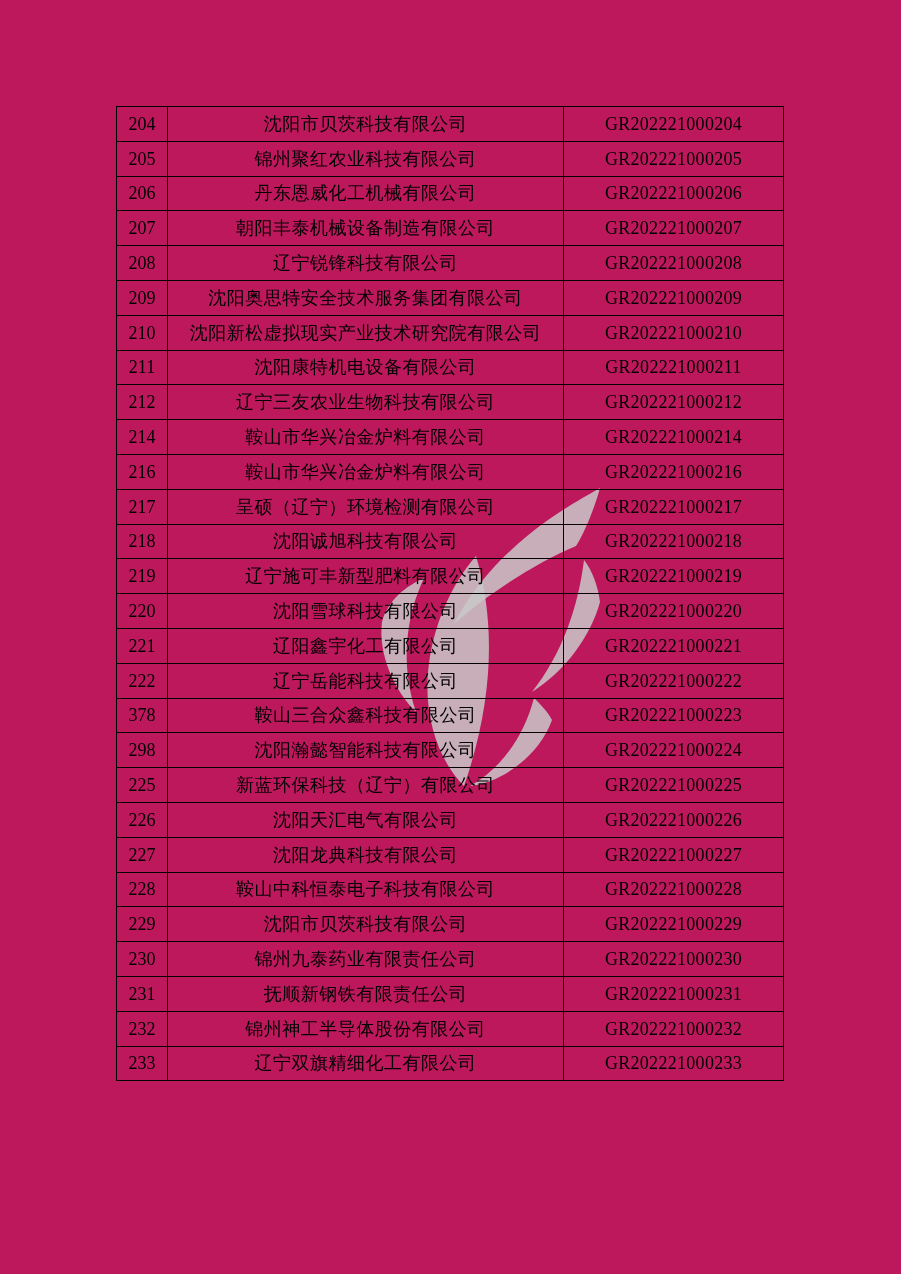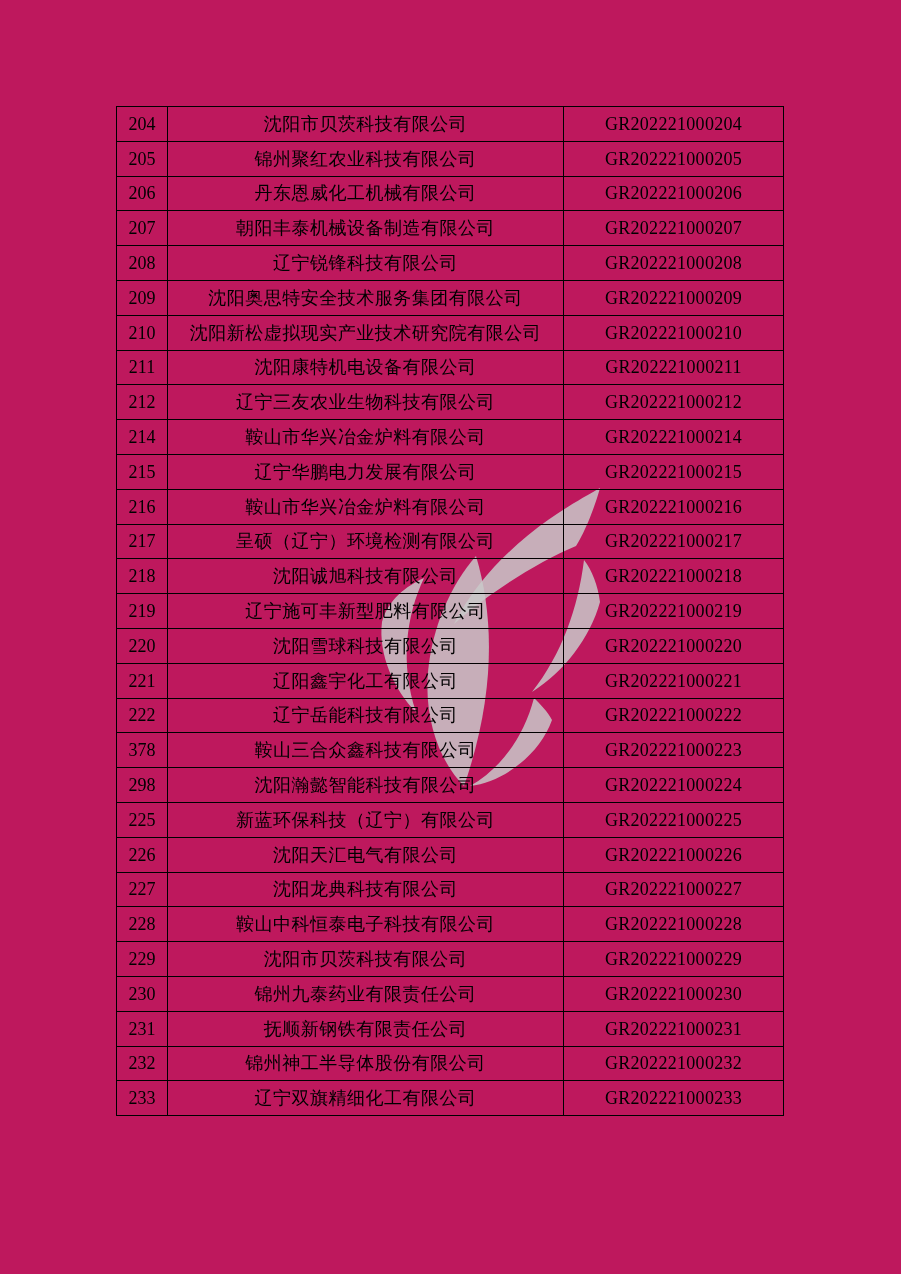--- a/index.html
+++ b/index.html
@@ -123,25 +123,20 @@
     <td class="col-code">GR202221000212</td>
   </tr>
 
 
   <tr>
     <td class="col-num">214</td>
     <td class="col-company">鞍山市华兴冶金炉料有限公司</td>
     <td class="col-code">GR202221000214</td>
   </tr>
 
-  <tr>
-    <td class="col-num">215</td>
-    <td class="col-company">辽宁华鹏电力发展有限公司</td>
-    <td class="col-code">GR202221000215</td>
-  </tr>
 
   <tr>
     <td class="col-num">216</td>
     <td class="col-company">鞍山市华兴冶金炉料有限公司</td>
     <td class="col-code">GR202221000216</td>
   </tr>
 
   <tr>
     <td class="col-num">217</td>
     <td class="col-company">呈硕（辽宁）环境检测有限公司</td>

